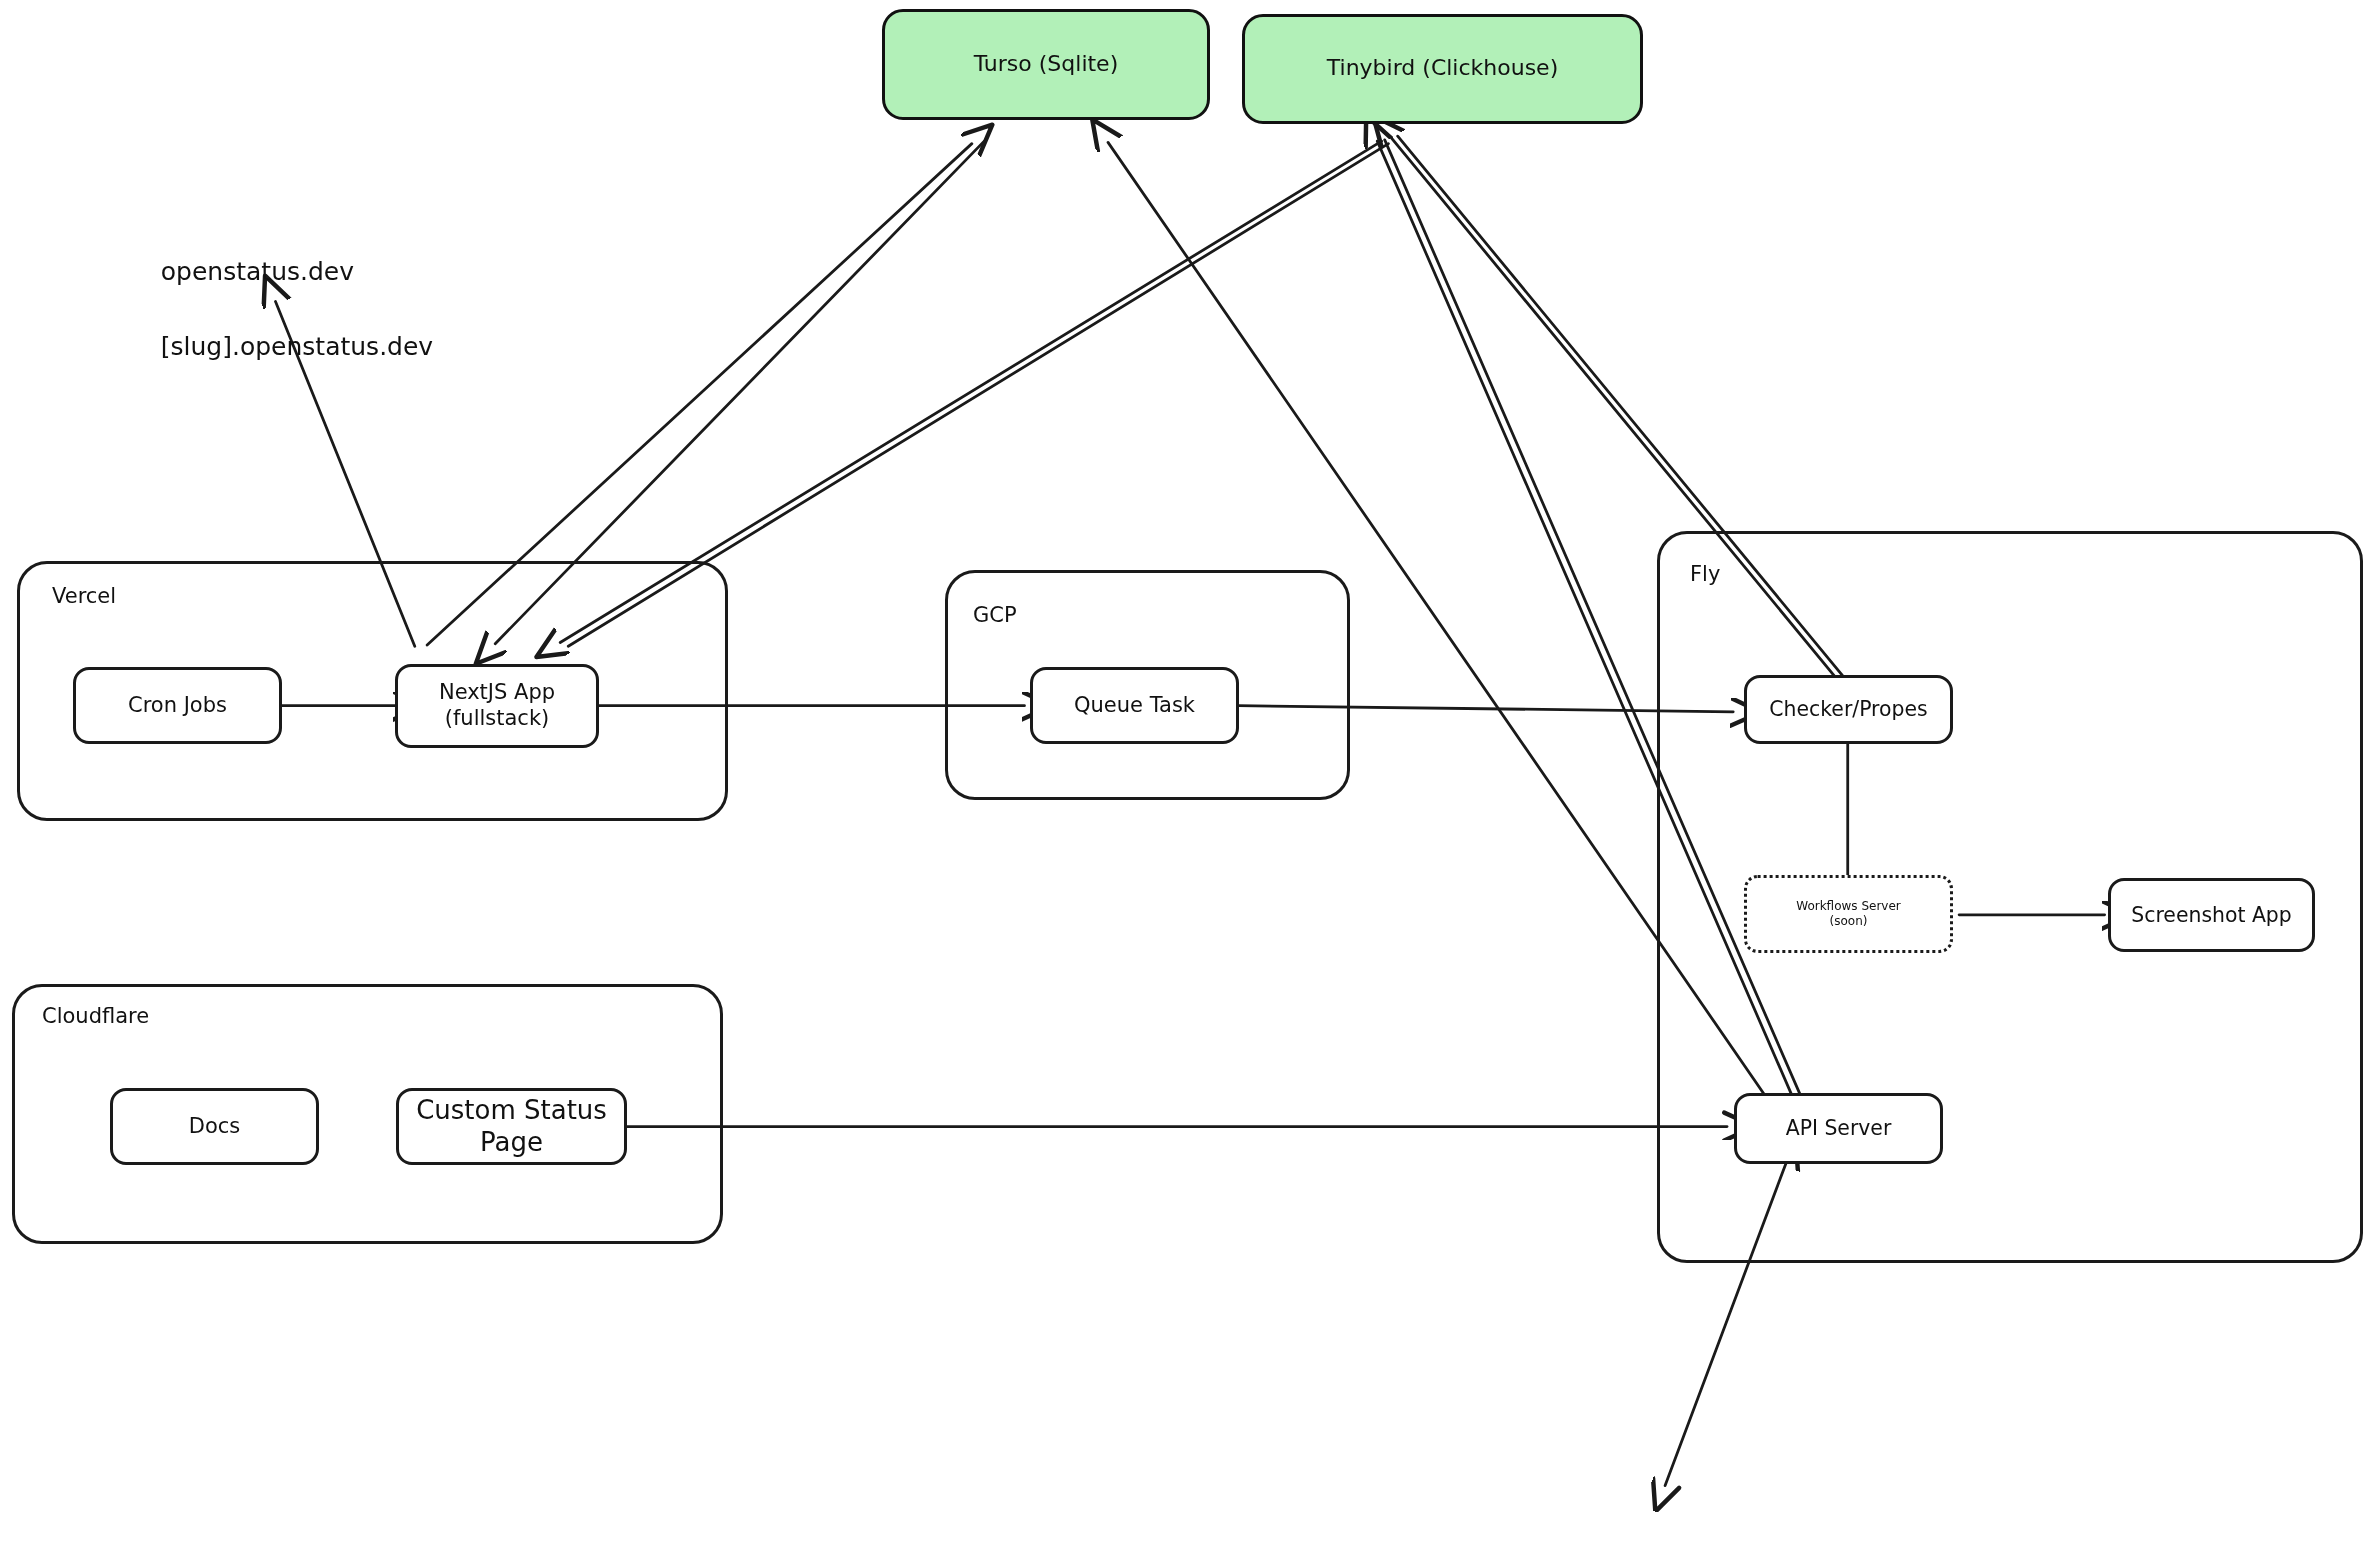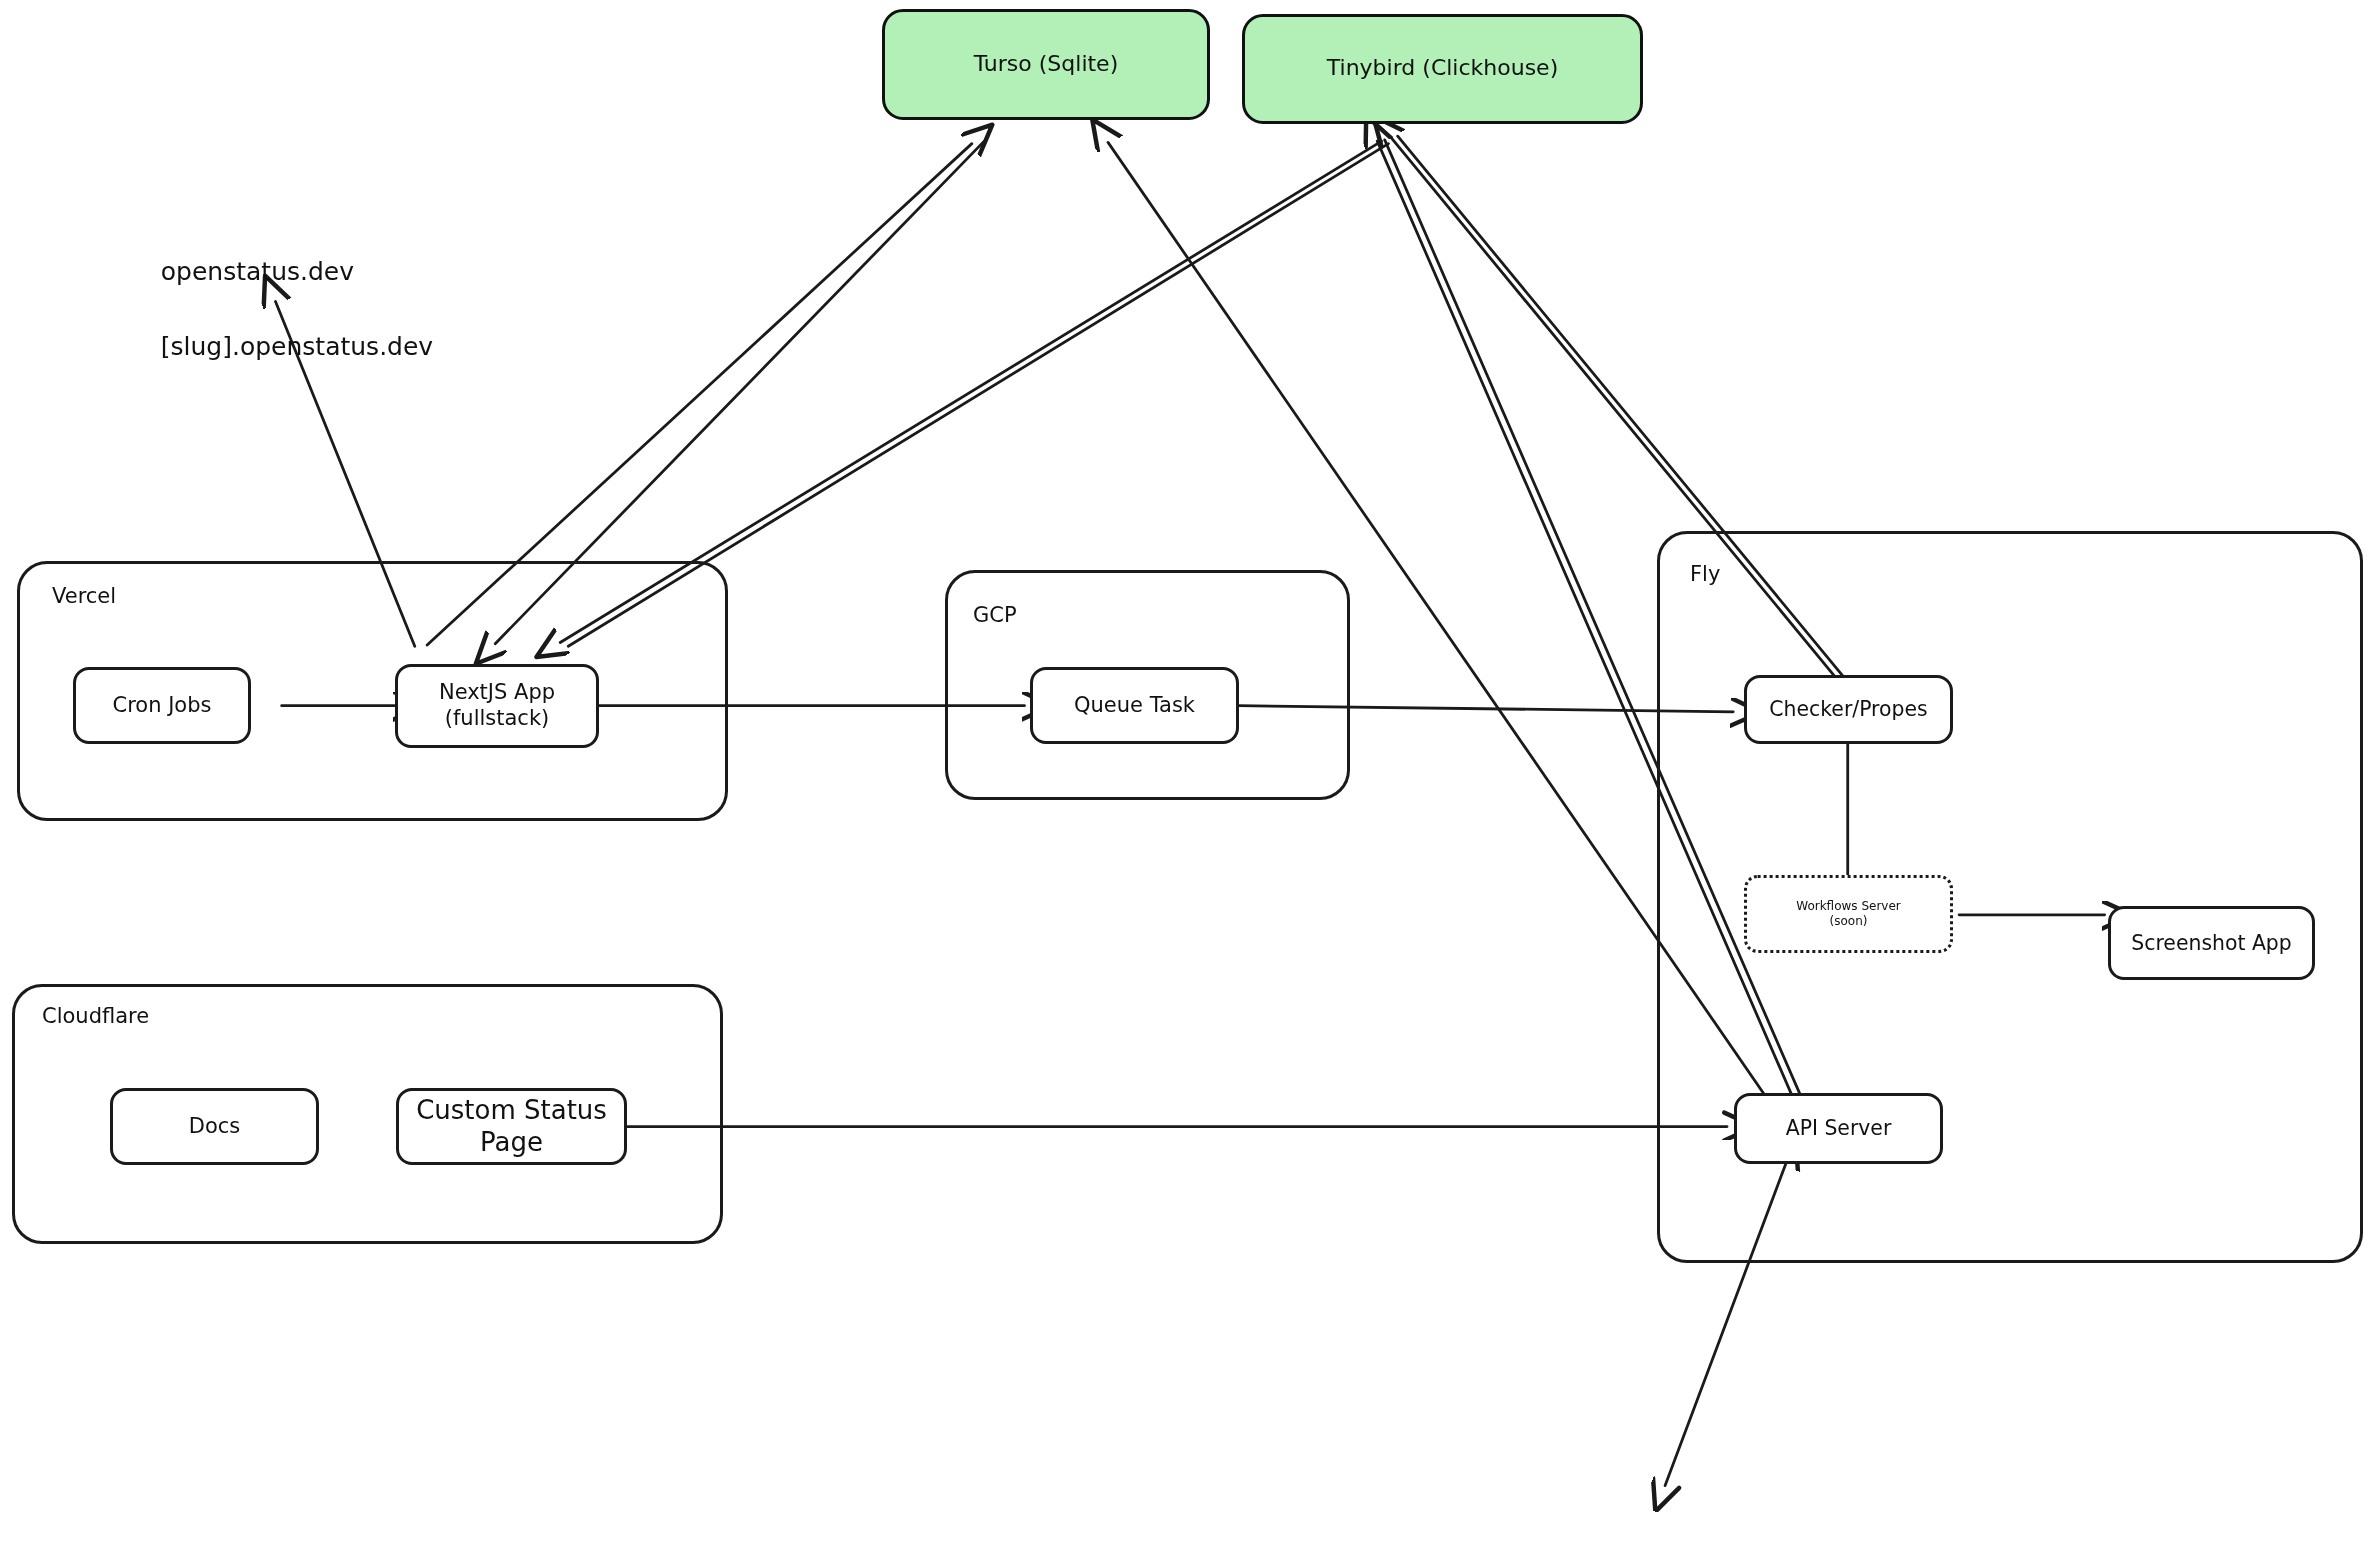--- a/index.html
+++ b/index.html
@@ -98,21 +98,21 @@
     <span class="n-lbl">Turso (Sqlite)</span>
   </div>
 
   <div class="node db" style="left:1242px;top:13.6px;width:401px;height:110px;">
     <span class="n-lbl">Tinybird (Clickhouse)</span>
   </div>
 
   <div class="group" style="left:17.3px;top:561px;width:711px;height:260px;"></div>
   <div class="group-label" style="left:52px;top:584px;">Vercel</div>
 
-  <div class="node" style="left:73px;top:667px;width:178px;height:77px;font-size:21px;">
+  <div class="node" style="left:73px;top:667px;width:209px;height:77px;font-size:21px;">
     <span class="n-lbl">Cron Jobs</span>
   </div>
 
   <div class="node" style="left:395px;top:664px;width:204px;height:84px;font-size:21px;">
     <span class="n-lbl">NextJS App
 (fullstack)</span>
   </div>
 
   <div class="group" style="left:945px;top:570px;width:405px;height:230px;"></div>
   <div class="group-label" style="left:973px;top:603px;">GCP</div>
@@ -137,21 +137,21 @@
 
   <div class="node" style="left:1744px;top:675px;width:209px;height:69px;font-size:20.4px;">
     <span class="n-lbl">Checker/Propes</span>
   </div>
 
   <div class="node dashed" style="left:1744px;top:875px;width:209px;height:78px;font-size:12px;">
     <span class="n-lbl">Workflows Server
 (soon)</span>
   </div>
 
-  <div class="node" style="left:2108px;top:878px;width:207px;height:74px;font-size:20.4px;margin-top:28px;">
+  <div class="node" style="left:2108px;top:878px;width:207px;height:74px;font-size:20.4px;">
     <span class="n-lbl">Screenshot App</span>
   </div>
 
   <div class="node" style="left:1734px;top:1093px;width:209px;height:71px;font-size:20.4px;">
     <span class="n-lbl">API Server</span>
   </div>
 
 </div>
 
 

